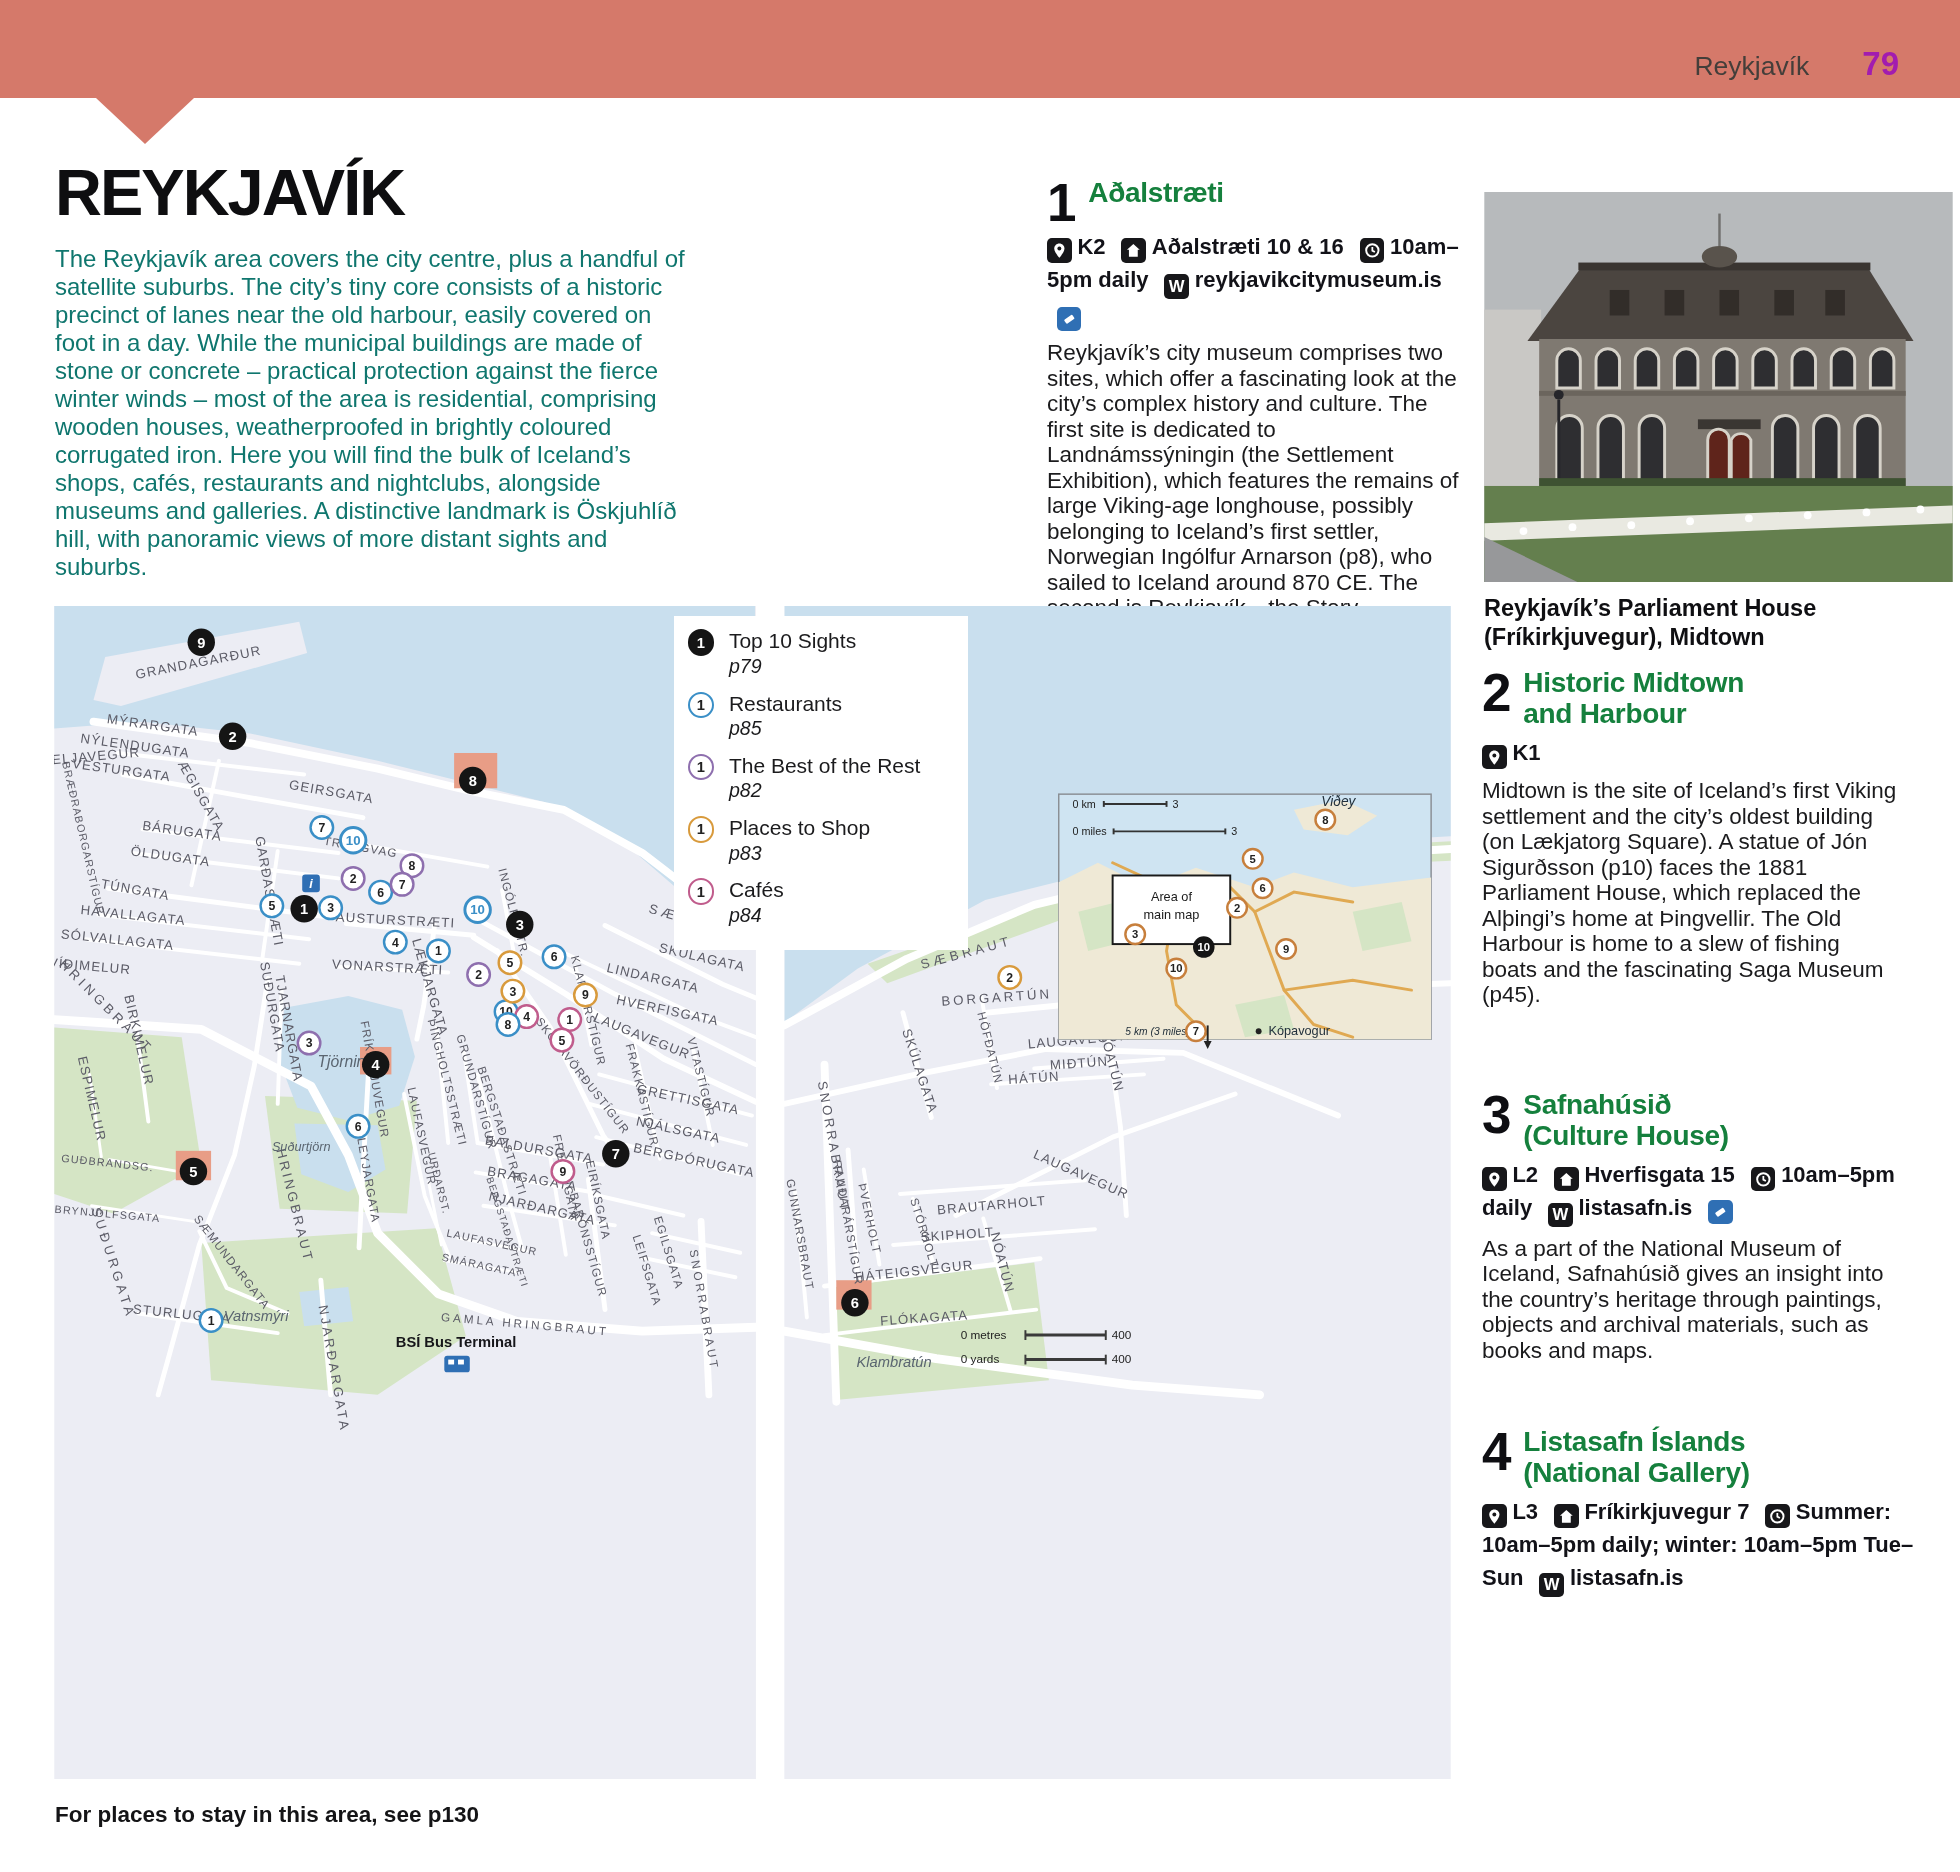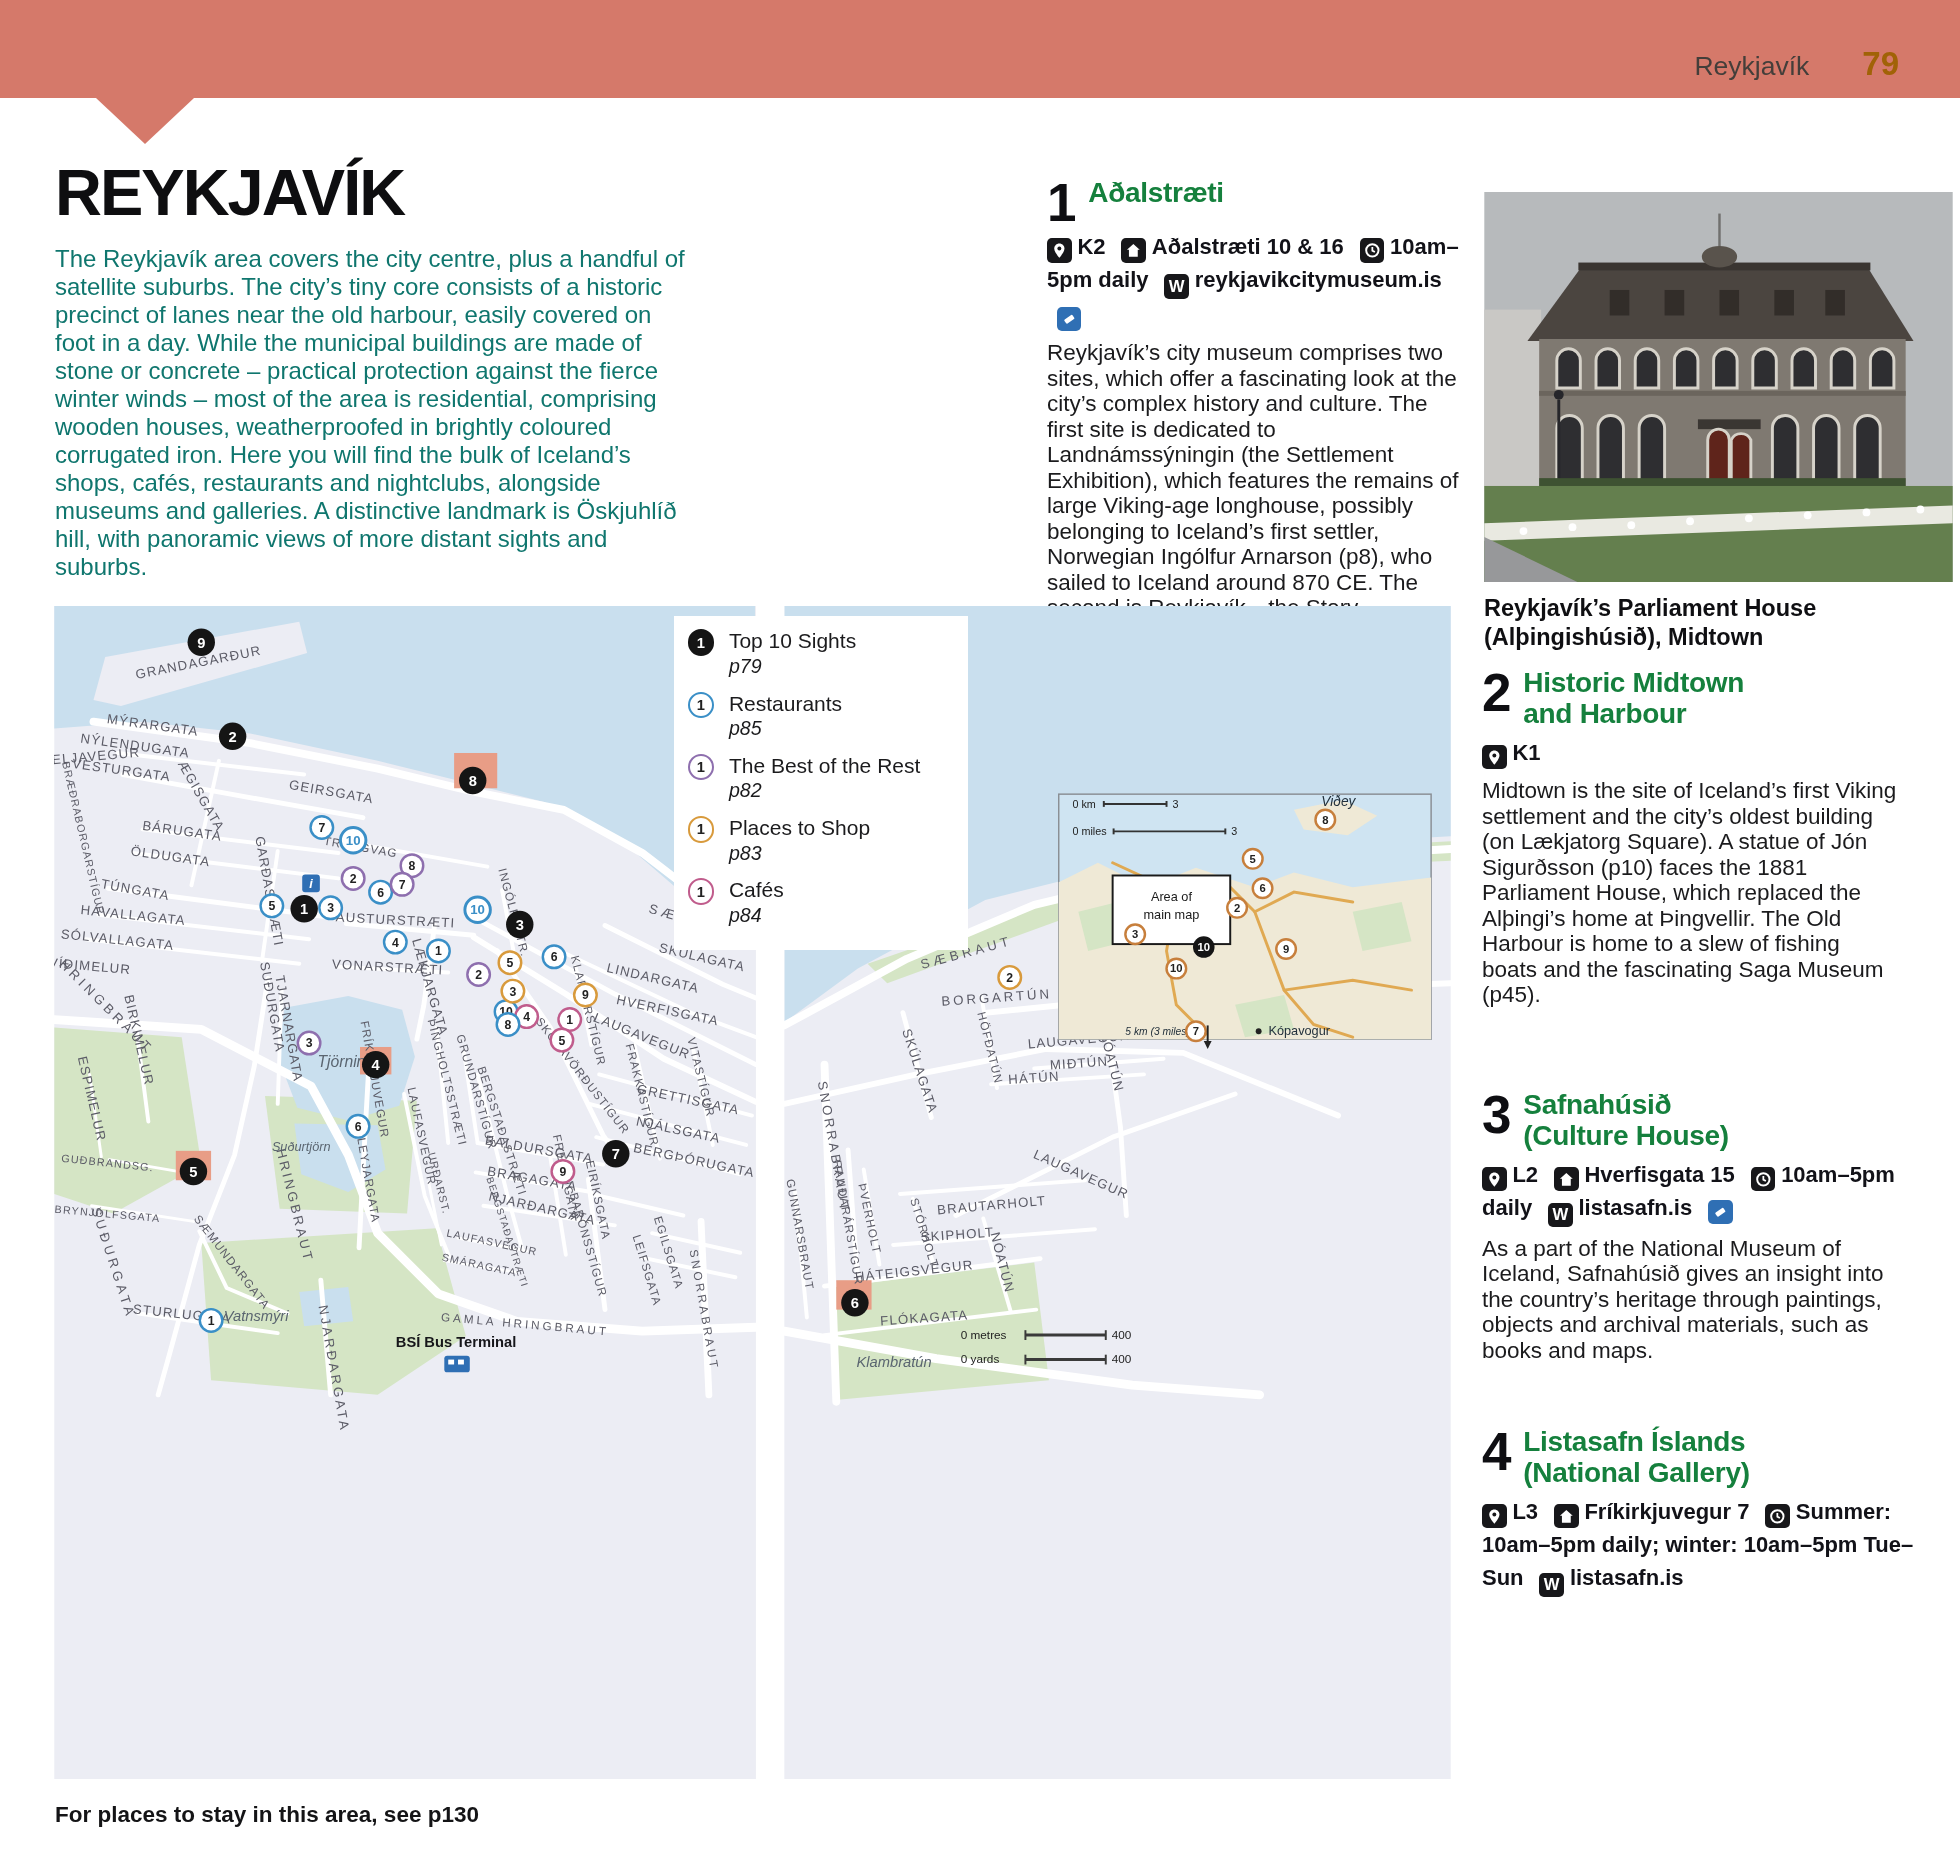--- a/index.html
+++ b/index.html
@@ -4,21 +4,21 @@
 <style>
   *{margin:0;padding:0;box-sizing:border-box;}
   html,body{width:1960px;height:1872px;}
   body{position:relative;background:#fff;font-family:"Liberation Sans",sans-serif;color:#1a1a1a;overflow:hidden;}
   .abs{position:absolute;gap:24px;}
 
   
   #header-bar{left:0;top:0;width:1960px;height:98px;background:var(--accent,#d5796a);}
   #header-text{right:61px;top:45px;display:flex;align-items:baseline;}
   #header-title{font-size:26.5px;color:#443e3a;}
-  #header-page{font-size:33px;font-weight:700;color:#a16207;margin-left:29px;}
+  #header-page{font-size:33px;font-weight:700;color:#a21caf;margin-left:29px;}
   #notch{left:96px;top:98px;width:0;height:0;border-left:49px solid transparent;border-right:49px solid transparent;border-top:46px solid var(--accent,#d5796a);}
 
   
   #main-title{left:55px;top:155px;font-size:65px;font-weight:900;letter-spacing:-2px;color:#0e0e10;}
   #intro{left:55px;top:245px;width:637px;font-size:24px;font-weight:400;line-height:28px;color:#0f766e;}
 
   
   .entry{position:absolute;}
   .entry-head{display:flex;align-items:flex-start;}
   .entry-num{font-size:53px;font-weight:800;line-height:45px;color:#0e0e12;margin-right:11.8px;transform:translateY(2px);}
@@ -138,21 +138,21 @@
         <circle cx="150" cy="340" r="4"></circle>
         <circle cx="210" cy="336" r="4"></circle>
         <circle cx="270" cy="333" r="4"></circle>
         <circle cx="330" cy="330" r="4"></circle>
         <circle cx="390" cy="327" r="4"></circle>
         <circle cx="445" cy="324" r="4"></circle>
       </g>
     <polygon points="0,398 0,352 95,398" fill="#97989a"></polygon>
   </svg>
 </div>
-<p class="abs" id="photo-caption">Reykjavík’s Parliament House (Alþingishúsið), Midtown</p>
+<p class="abs" id="photo-caption">Reykjavík’s Parliament House (Fríkirkjuvegur), Midtown</p>
 
 <section class="entry" style="left:1482px;top:668px;width:461px;">
   <div class="entry-head">
     <span class="entry-num">2</span>
     <h2 class="entry-title"><span>Historic Midtown</span><br><span>and Harbour</span></h2>
   </div>
   <p class="info">
     <span class="ic first">
         <svg width="16.7" height="16.7" viewBox="0 0 17 17">
           <path d="M8.5 1.5C5.6 1.5 3.3 3.8 3.3 6.7c0 3.9 5.2 9.3 5.2 9.3s5.2-5.4 5.2-9.3C13.7 3.8 11.4 1.5 8.5 1.5z" fill="#fff"></path>

